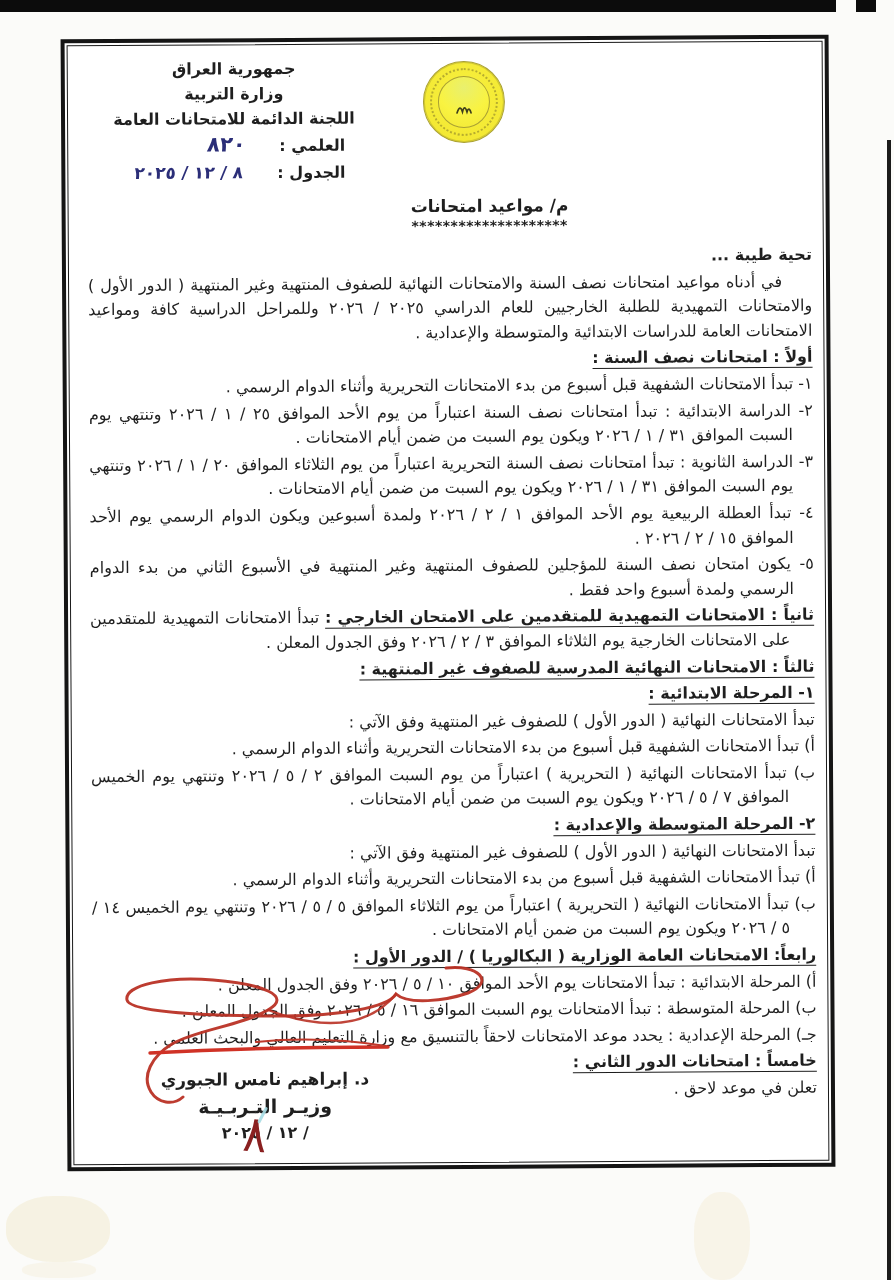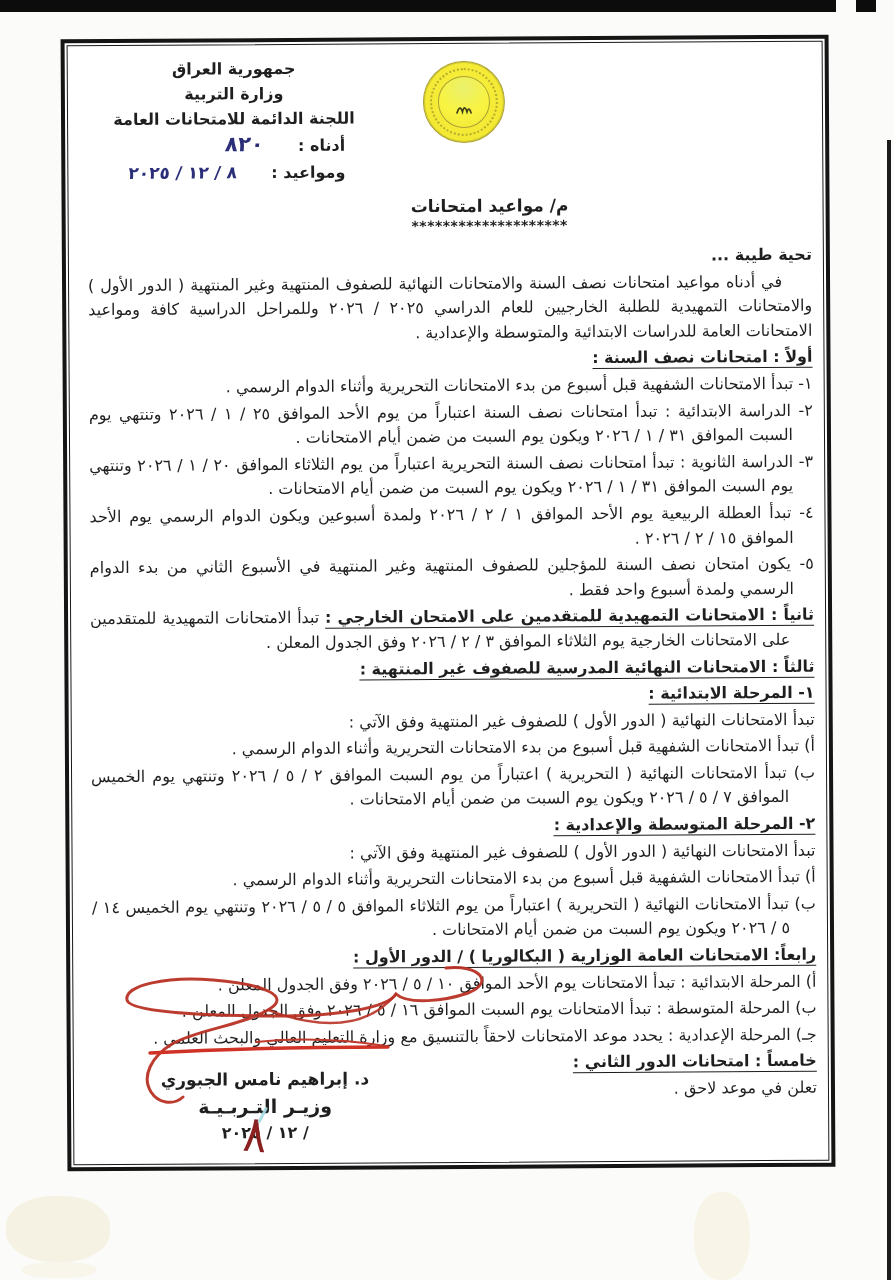--- a/index.html
+++ b/index.html
@@ -121,25 +121,25 @@
 <div class="stain s3"></div>
 
 <div class="frame">
   <div class="frame-inner"></div>
 
   <div class="letterhead">
     <div>جمهورية العراق</div>
     <div>وزارة التربية</div>
     <div>اللجنة الدائمة للامتحانات العامة</div>
     <div class="meta-line">
-      <span>أدناه :</span>
+      <span>العلمي :</span>
       <span class="hand-blue num-val">٨٢٠</span>
     </div>
     <div class="meta-line">
-      <span>ومواعيد :</span>
+      <span>الجدول :</span>
       <span class="hand-blue date-val">٨ / ١٢ / ٢٠٢٥</span>
     </div>
   </div>
 
   <div class="seal">
     <div class="seal-mid"></div>
     <div class="seal-core">
       <svg width="18" height="13" viewBox="0 0 18 13">
         <path d="M2 11 Q5 2 7.5 10 Q9.5 2 12 10 Q14 4 16 11" stroke="#3f3f1c" fill="none" stroke-width="1.7" stroke-linecap="round"></path>
       </svg>

